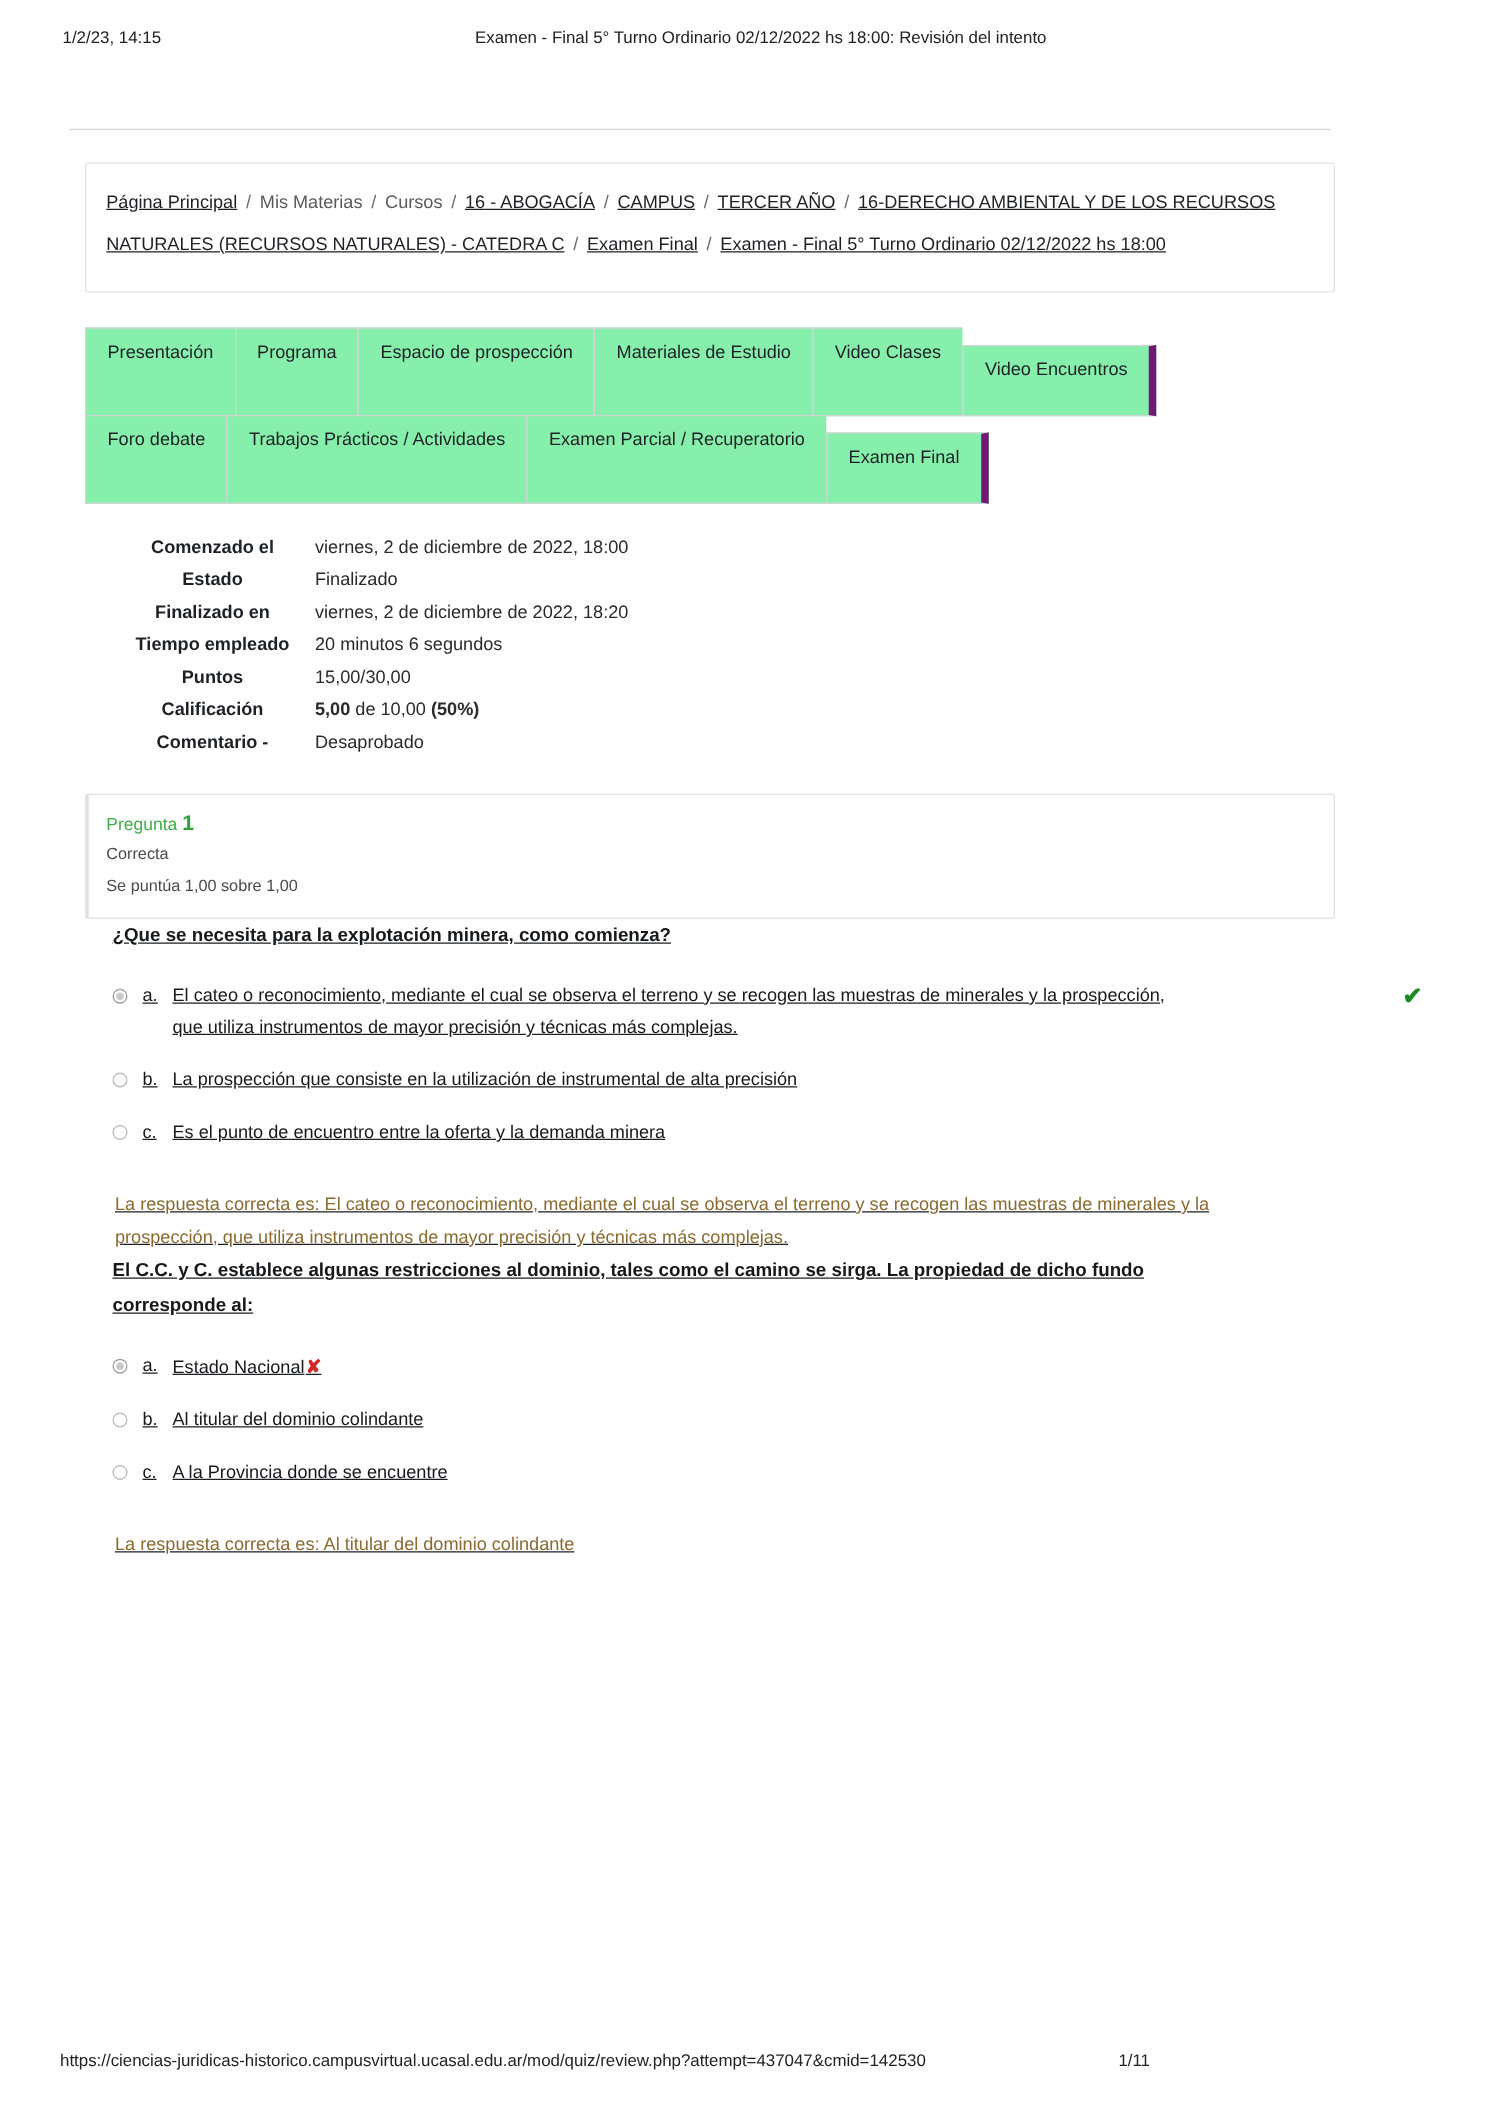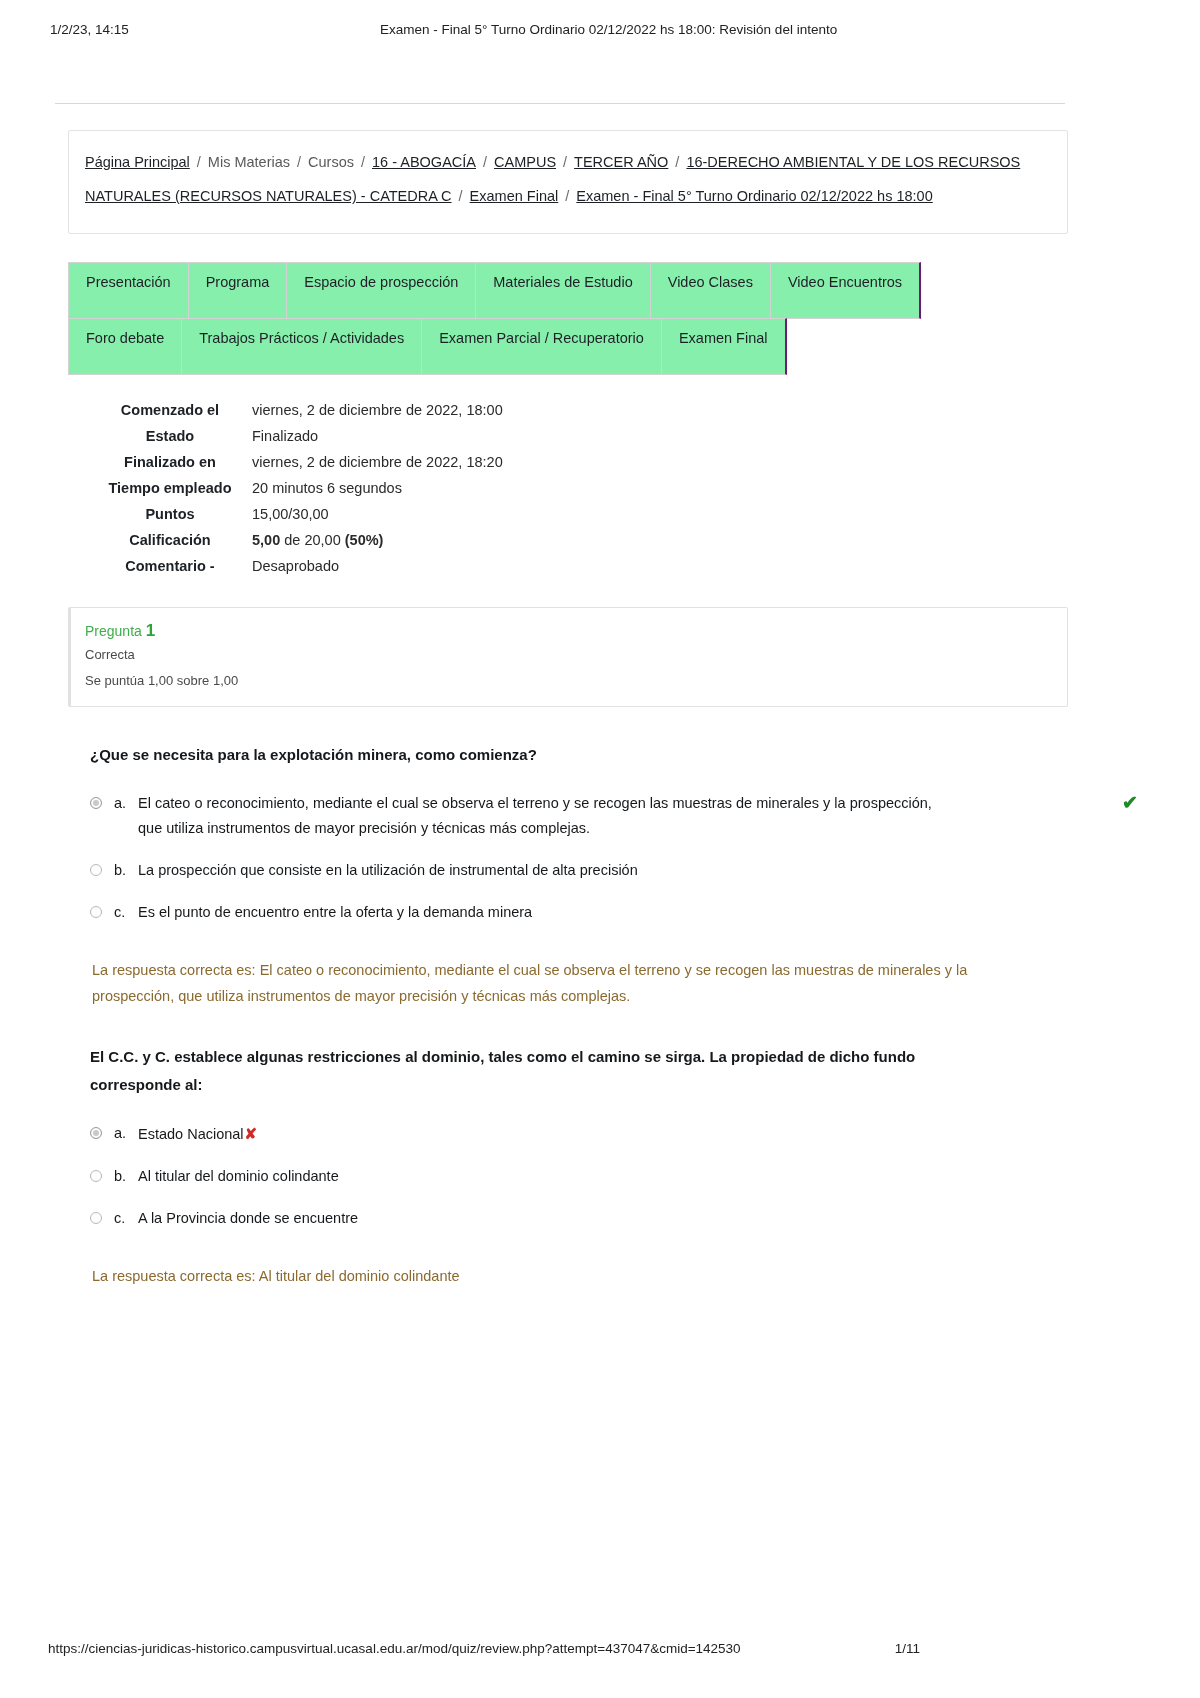--- a/index.html
+++ b/index.html
@@ -79,21 +79,21 @@
   .tab {
     border: 1px solid #d3d3d3;
     border-right: none;
     padding: 10px 17px 27px 17px;
     font-size: 14.5px;
     color: #1d2125;
     background: #86efac;
     white-space: nowrap;
     line-height: 18px;
   }
-  .tab.last-in-row { border-right: 2px solid #701a75; }
+  .tab.last-in-row { border-right: 6px solid #701a75; margin-top: 14px; }
   .tabs-row2 { display: flex; flex-wrap: nowrap; margin-top: -1px; }
   .tabs-row1 { display: flex; flex-wrap: nowrap; }
 
   
   .summary {
     margin-top: 22px;
     margin-left: 34px;
     border-collapse: collapse;
     font-size: 14.5px;
   }
@@ -133,21 +133,21 @@
     line-height: 22px;
     margin-top: 2px;
   }
   .q-grade {
     font-size: 13px;
     color: #4a4a4a;
     line-height: 22px;
     margin-top: 4px;
   }
 
-  .qbody { margin-top: 34px; padding-left: 22px; }
+  .qbody { padding-left: 22px; text-decoration: underline; }
   .qtext {
     font-size: 15px;
     font-weight: bold;
     line-height: 28px;
     color: #16191c;
     max-width: 900px;
   }
 
   .answers { margin-top: 22px; }
   .ans {
@@ -274,21 +274,21 @@
         <tr>
           <td class="lab">Puntos</td>
           <td class="val">15,00/30,00</td>
         </tr>
       </tbody>
     <tbody>
         <tr>
       <td class="lab">Calificación</td>
       <td class="val">
         <span class="b">5,00</span>
-        <span>de 20,00</span>
+        <span>de 10,00</span>
         <span class="b">(50%)</span>
       </td>
     </tr>
     <tr>
       <td class="lab">Comentario -</td>
       <td class="val">Desaprobado</td>
     </tr>
   </tbody>
     </table>
 

